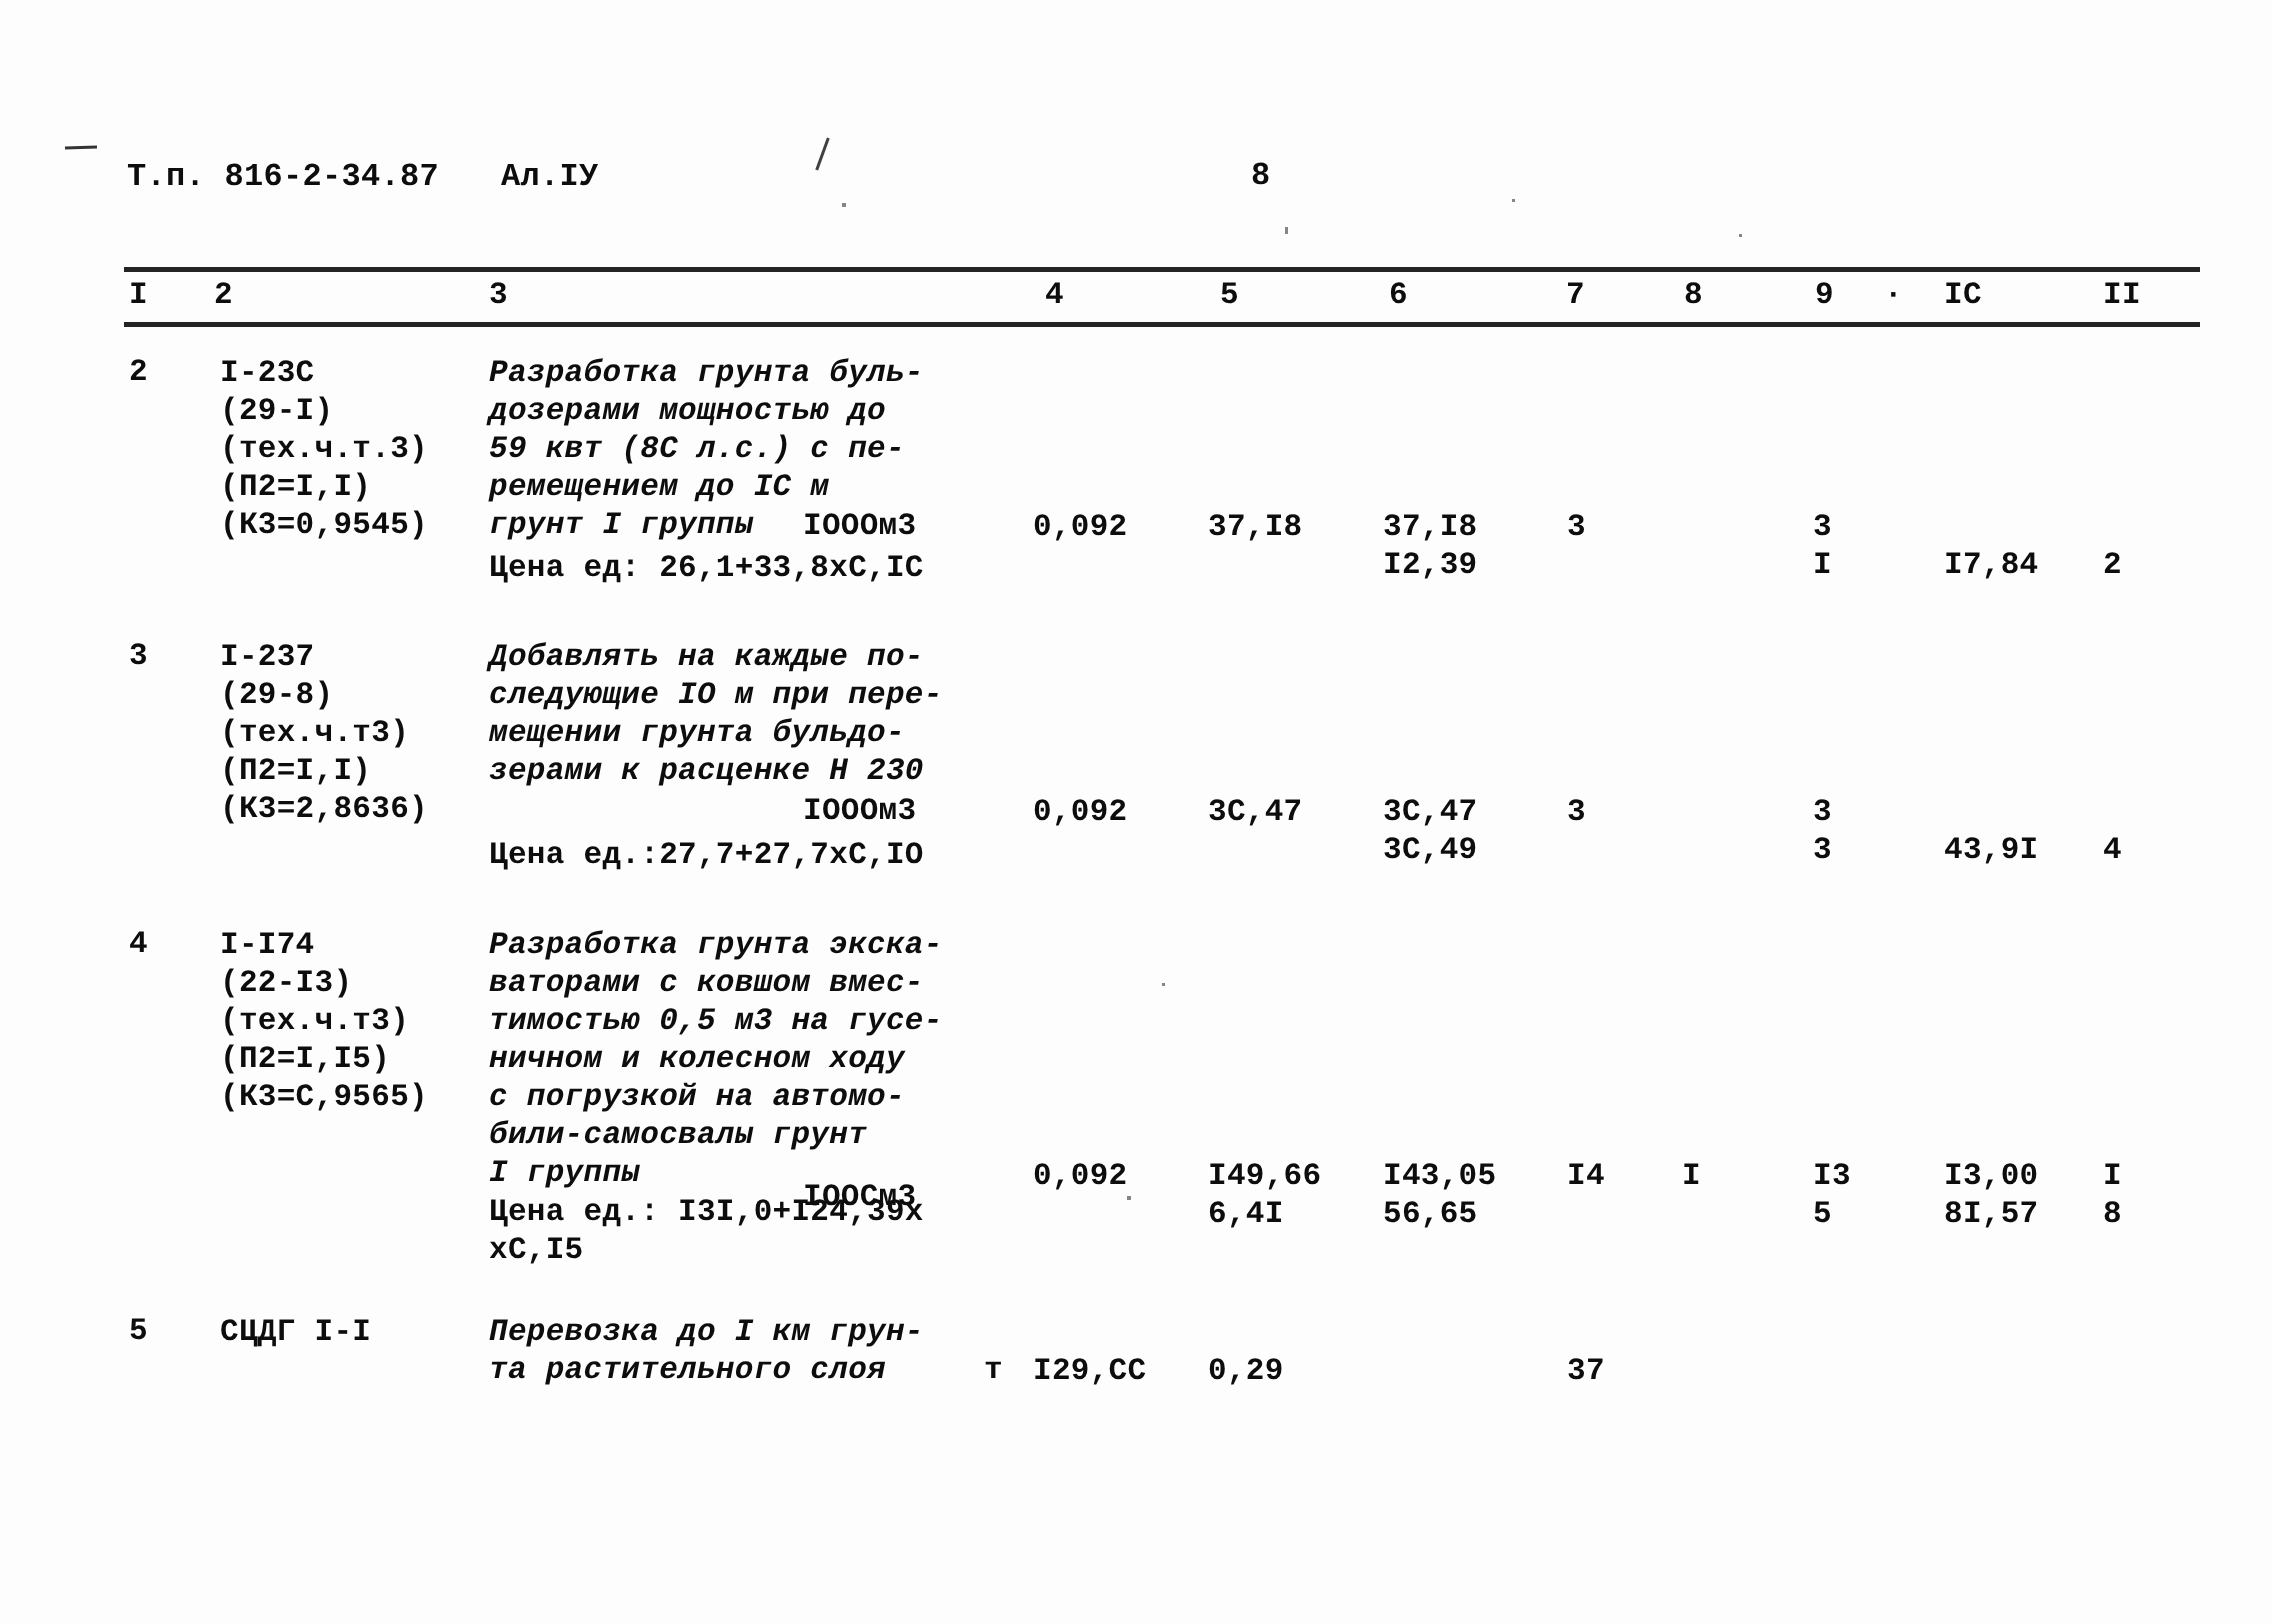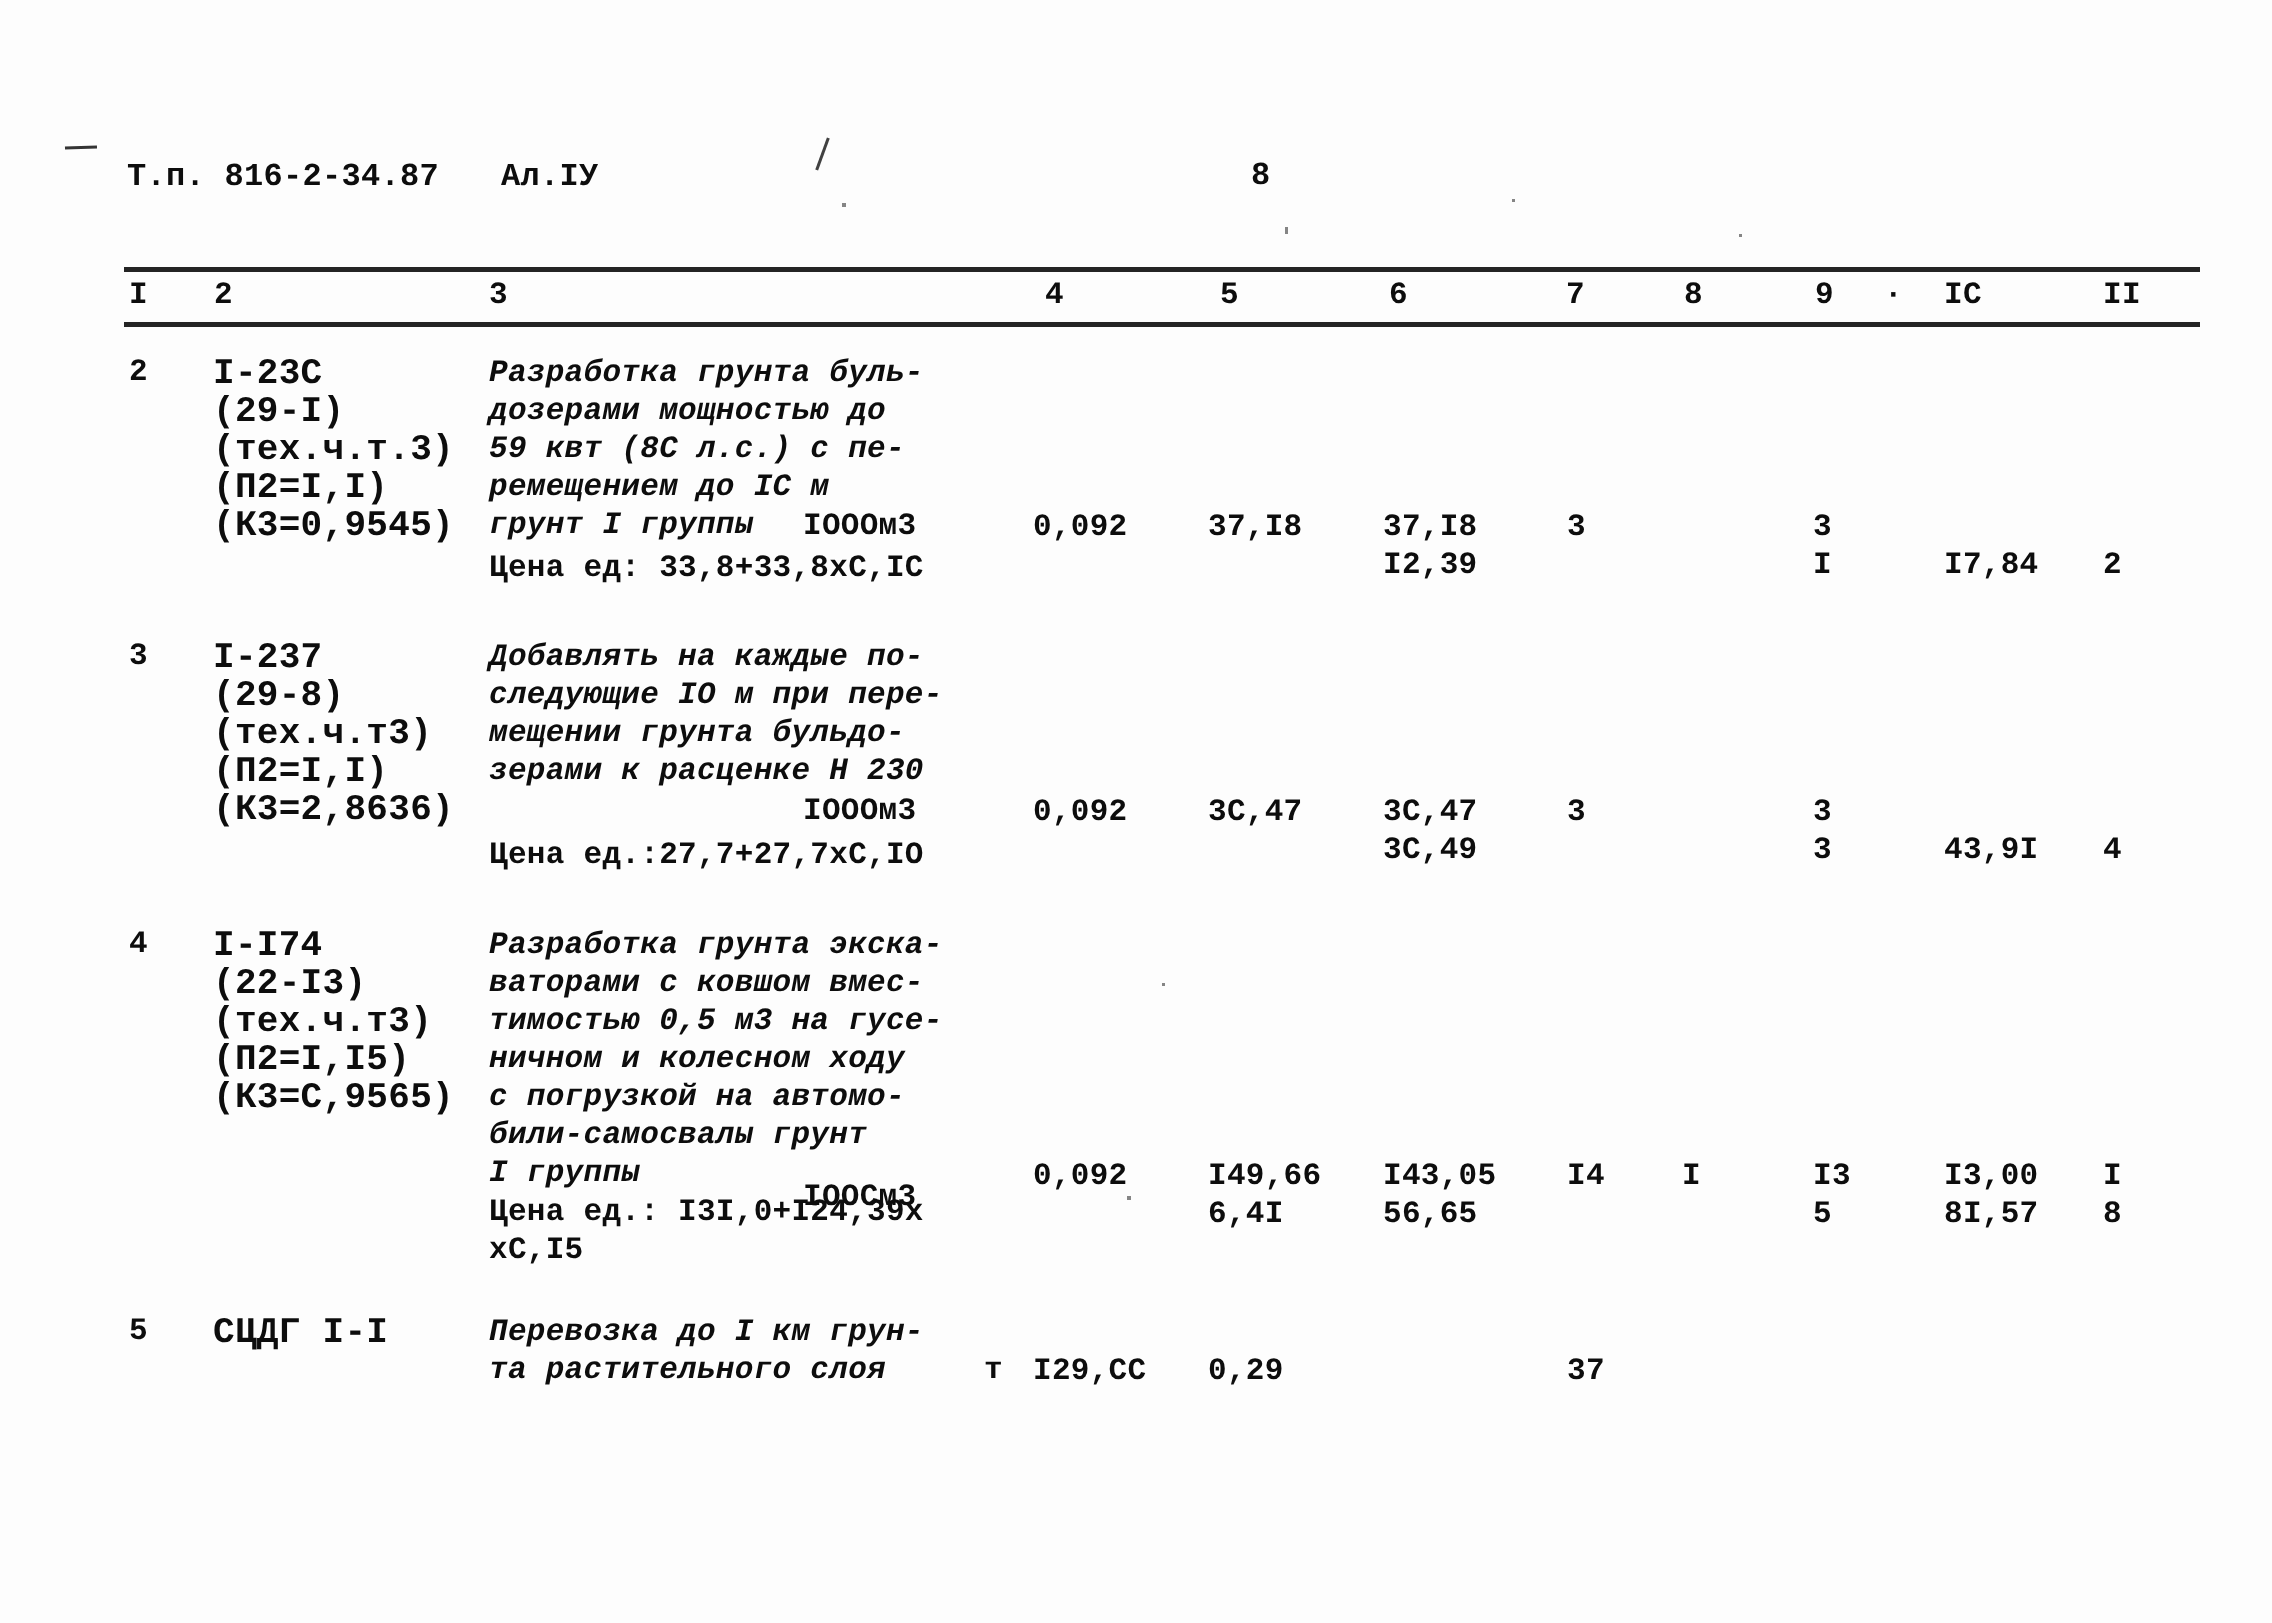--- a/index.html
+++ b/index.html
@@ -94,21 +94,21 @@
     position: absolute;
     top: 0;
   }
 
   
   .rows { position: absolute; left: 0; top: 0; width: 100%; }
 
   .row { position: absolute; left: 0; width: 100%; }
 
   .c-num     { position: absolute; left: 129px;  font-size: 31px; }
-  .c-code    { position: absolute; left: 213px;  font-size: 36px; line-height: 38px; white-space: pre; }
+  .c-code    { position: absolute; left: 220px;  font-size: 31px; line-height: 38px; white-space: pre; }
   .c-desc    { position: absolute; left: 489px;  font-size: 31px; line-height: 38px; white-space: pre; font-style: italic; }
   .c-price   { position: absolute; left: 489px;  font-size: 31px; line-height: 38px; white-space: pre; }
   .c-unit    { position: absolute; font-size: 31px; white-space: pre; }
 
   .cell {
     position: absolute;
     font-size: 31px;
     line-height: 38px;
     white-space: pre;
     text-align: left;
@@ -168,21 +168,21 @@
 (29-I)
 (тех.ч.т.3)
 (П2=I,I)
 (К3=0,9545)</div>
       <div class="c-desc ink" style="top:355px">Разработка грунта буль-
 дозерами мощностью до
 59 квт (8C л.с.) с пе-
 ремещением до IC м
 грунт I группы</div>
       <div class="c-unit ink" style="top:509px;left:803px">IOOOм3</div>
-      <div class="c-price ink" style="top:550px">Цена ед: 33,8+33,8xC,IC</div>
+      <div class="c-price ink" style="top:550px">Цена ед: 26,1+33,8xC,IC</div>
 
       <div class="cell ink x4" style="top:509px">0,092</div>
       <div class="cell ink x5" style="top:509px">37,I8</div>
       <div class="cell ink x6" style="top:509px">37,I8
 I2,39</div>
       <div class="cell ink x7" style="top:509px">3</div>
       <div class="cell ink x8" style="top:509px"></div>
       <div class="cell ink x9" style="top:509px">3
 I</div>
       <div class="cell ink x10" style="top:509px">

